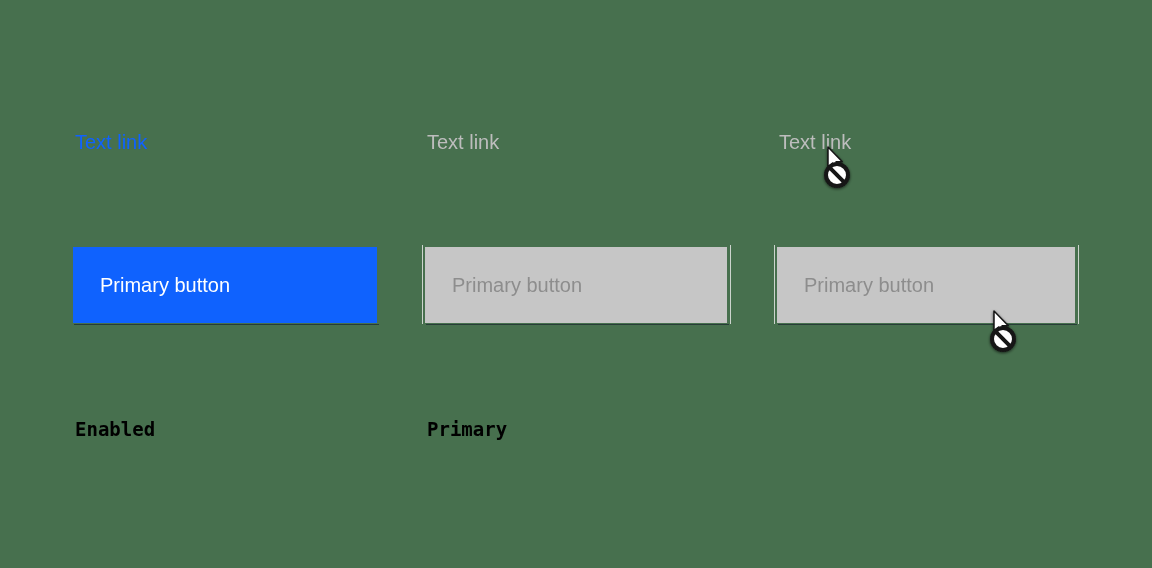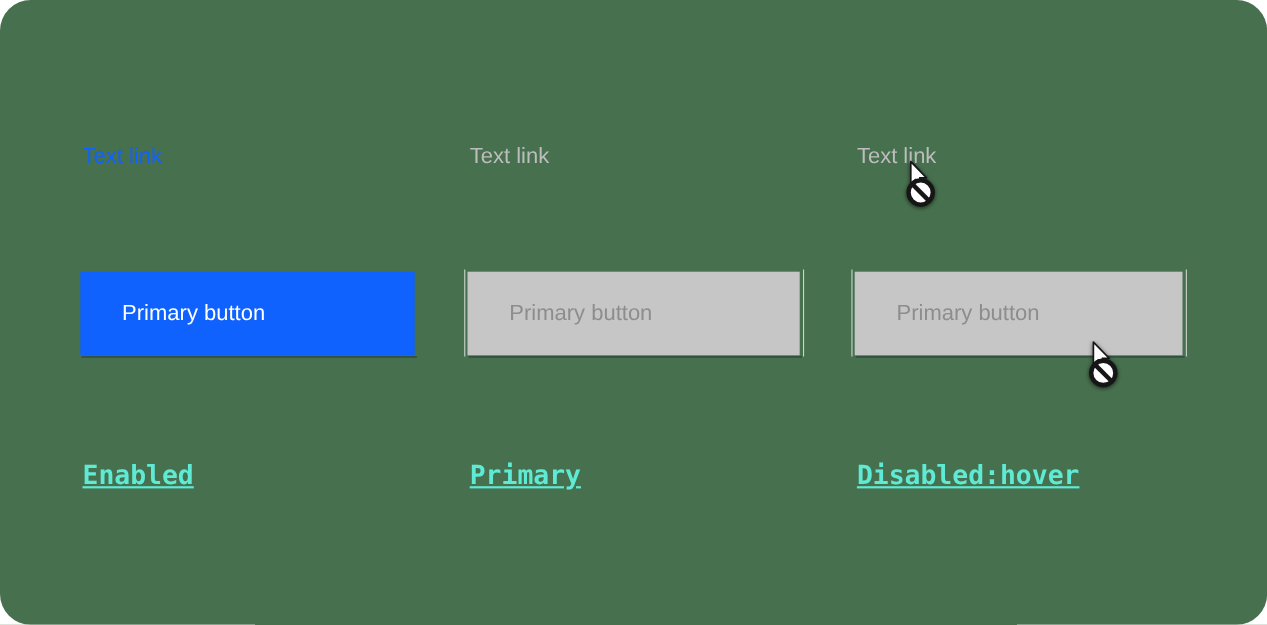--- a/index.html
+++ b/index.html
@@ -4,21 +4,20 @@
 <style>
   * { margin: 0; padding: 0; box-sizing: border-box; }
   html, body { width: 1152px; height: 568px; }
   .canvas {
     position: relative;
     width: 1152px;
     height: 568px;
     background: #47704E;
     overflow: hidden;
     font-family: "Liberation Sans", sans-serif;
-    border-radius: 28px;
   }
   .col {
     position: absolute;
     top: 0;
     height: 568px;
     width: 304px;
   }
   .text-link {
     position: absolute;
     top: 130px;
@@ -33,21 +32,21 @@
   .link-enabled  { color: #0f62fe; }
   .link-disabled { color: #bdbdbd; cursor: default; }
   .btn {
     position: absolute;
     top: 247px;
     left: 0;
     width: 302px;
     height: 76px;
     border: none;
     text-align: left;
-    padding: 0 0 0 38px;
+    padding: 0 0 0 27px;
     font-family: "Liberation Sans", sans-serif;
     font-size: 20px;
     display: block;
     cursor: pointer;
   }
   
   .btn::before {
     content: "";
     position: absolute;
     left: 1px;
@@ -76,26 +75,25 @@
   .btn-disabled {
     background: #c6c6c6;
     color: #8d8d8d;
     cursor: default;
   }
   .state-label {
     position: absolute;
     top: 418px;
     left: 2px;
     font-family: "DejaVu Sans Mono", "Liberation Mono", monospace;
-    font-size: 24px;
+    font-size: 19px;
     font-weight: 700;
-    color: #5eead4;
+    color: #000000;
     letter-spacing: 0px;
     white-space: nowrap;
-    text-decoration: underline;
   }
   .cursor-icon {
     position: absolute;
     pointer-events: none;
   }
 </style>
 </head>
 <body>
 
 <div class="canvas">
@@ -108,21 +106,20 @@
 
   <section class="col" style="left:425px">
     <a class="text-link link-disabled">Text link</a>
     <button class="btn btn-disabled">Primary button</button>
     <div class="state-label">Primary</div>
   </section>
 
   <section class="col" style="left:777px">
     <a class="text-link link-disabled">Text link</a>
     <button class="btn btn-disabled" style="width:298px">Primary button</button>
-    <div class="state-label">Disabled:hover</div>
   </section>
 
   <svg class="cursor-icon" style="left:820px; top:145px" width="38" height="48" viewBox="0 0 38 48">
     <defs>
       <filter id="halo1" x="-50%" y="-50%" width="200%" height="200%">
         <feDropShadow dx="0" dy="1" stdDeviation="1.7" flood-color="#000000" flood-opacity="0.65"></feDropShadow>
       </filter>
     </defs>
     <g filter="url(#halo1)">
       <polygon points="8,2 8,22 12.6,18.1 15.5,25 19,23.5 16.1,16.7 22.3,16.7" fill="#ffffff" stroke="#161616" stroke-width="1.5" stroke-linejoin="round"></polygon>

